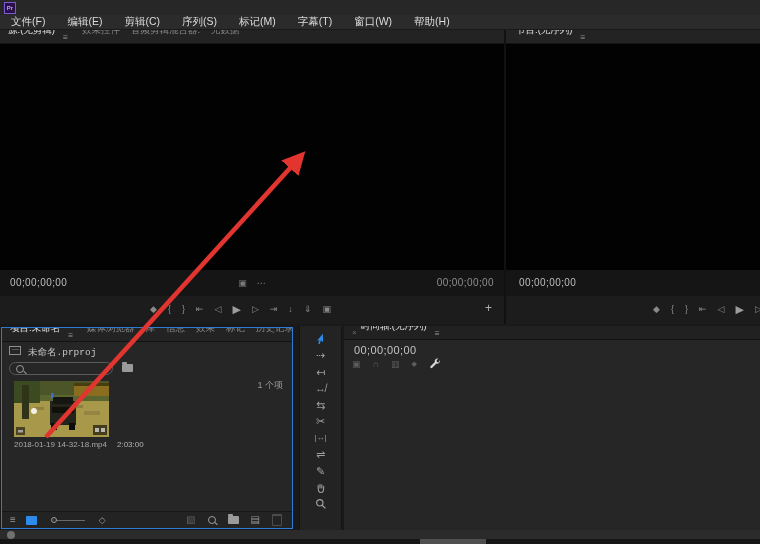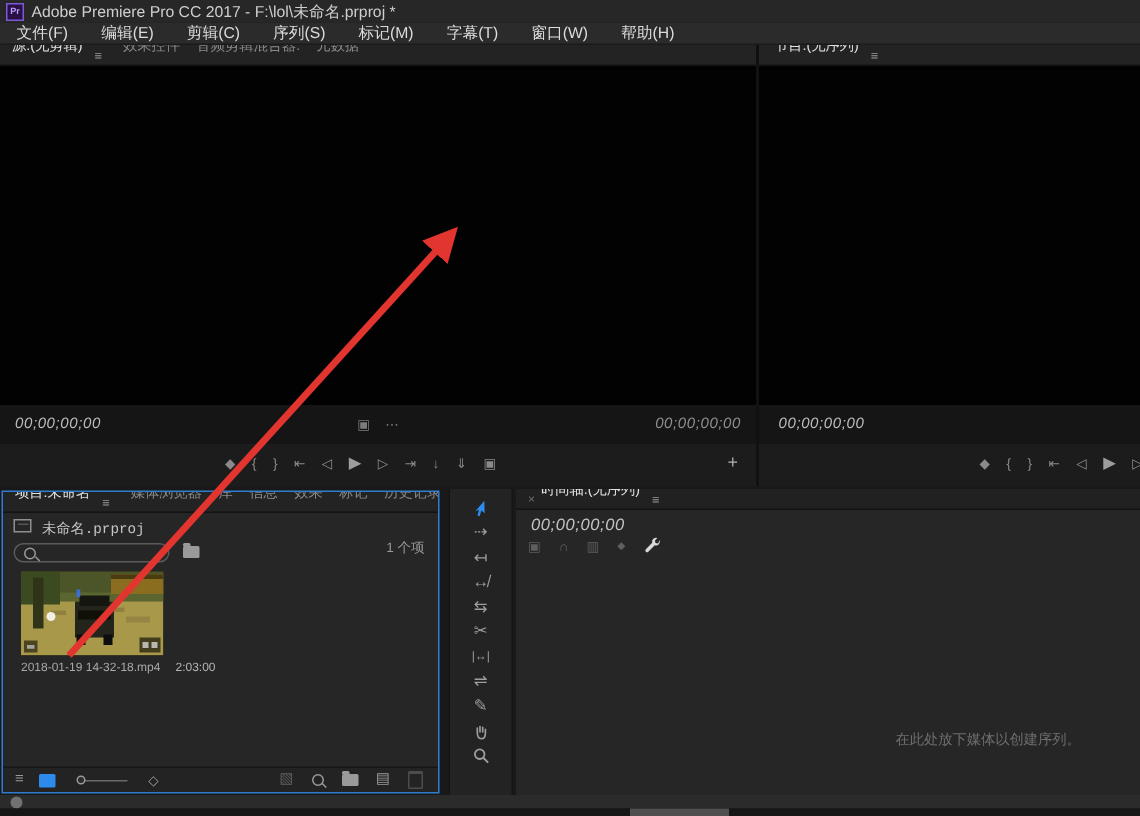--- a/index.html
+++ b/index.html
@@ -19,21 +19,21 @@
   .panel{background:#1a1a1a;box-sizing:border-box;}
   .ptabs{display:flex;align-items:center;height:14px;background:#232323;border-bottom:1px solid #131313;box-sizing:border-box;padding-left:8px;overflow:hidden;}
   .tab{position:relative;color:#8a8a8a;font-size:9.5px;padding:0 11px 12px 0;white-space:nowrap;cursor:default;}
   .tab.active{color:#e2e2e2;padding-right:4px;}
   .tab.active::after{content:"";position:absolute;left:0;right:4px;bottom:-2px;height:1px;background:#c4c4c4;}
   .pmenu{color:#9a9a9a;font-size:8.5px;padding:0 14px 0 4px;}
   .dimx{color:#6f6f6f;font-size:8px;padding:0 4px 0 0;}
   
   .viewer{position:absolute;left:0;right:0;background:#020202;}
   .tcrow{position:absolute;left:0;right:0;height:26px;background:#151515;}
-  .tc{font-size:10px;letter-spacing:.4px;color:#bdbdbd;font-style:italic;}
+  .tc{font-size:10px;letter-spacing:.4px;color:#bdbdbd;}
   .tc.dim{color:#8f8f8f;}
   .transrow{position:absolute;left:0;right:0;height:28px;background:#1c1c1c;overflow:hidden;}
   .tbtn{color:#8a8a8a;font-size:9px;line-height:1;cursor:default;white-space:nowrap;}
   .tbtn.play{font-size:11px;color:#9c9c9c;}
   .center-icons{position:absolute;top:8px;left:0;right:0;display:flex;justify-content:center;gap:10px;color:#7c7c7c;font-size:9px;}
   
   .proj-row{display:flex;font-family:Liberation Mono, monospace;}
   .icon-project{width:12px;height:9px;border:1px solid #8f8f8f;box-sizing:border-box;background:linear-gradient(#555 0 0) 2px 2px/7px 1px no-repeat;}
   .search-box{position:absolute;left:7px;top:3px;width:104px;height:13px;background:#262626;border:1px solid #5a5a5a;border-radius:8px;display:flex;align-items:center;padding-left:6px;box-sizing:border-box;}
   .search-box input{background:transparent;border:none;outline:none;color:#cfcfcf;font-size:9px;width:80px;padding:0 0 0 4px;}
@@ -65,21 +65,20 @@
   .sync-dot{position:absolute;left:7px;top:531px;width:8px;height:8px;border-radius:50%;background:#8a8a8a;opacity:.75;}
   .overlay{left:0;top:0;width:760px;height:544px;pointer-events:none;z-index:60;}
 </style>
 </head>
 <body>
 
 <div>
 
   <div class="abs titlebar">
     <span class="pr-icon">Pr</span>
-    <span class="title-text">Adobe Premiere Pro CC 2017 - F:\lol\未命名.prproj *</span>
   </div>
 
   <div class="abs menubar">
     <span class="menu-item">文件(F)</span>
     <span class="menu-item">编辑(E)</span>
     <span class="menu-item">剪辑(C)</span>
     <span class="menu-item">序列(S)</span>
     <span class="menu-item">标记(M)</span>
     <span class="menu-item">字幕(T)</span>
     <span class="menu-item">窗口(W)</span>
@@ -160,21 +159,21 @@
     <div class="proj-row" style="position:absolute;left:7px;top:18px;gap:7px;">
       <span class="icon-project"></span>
       <span style="color:#c6c6c6;font-size:9.5px;">未命名.prproj</span>
     </div>
     <div style="position:absolute;left:0;top:31px;width:100%;height:19px;">
       <div class="search-box">
         <span class="icon-mag"></span>
         <input value="" style="">
       </div>
       <span class="icon-folder" style="position:absolute;left:120px;top:5px;"></span>
-      <span style="position:absolute;right:9px;top:0;color:#9a9a9a;font-size:9px;">1 个项</span>
+      <span style="position:absolute;right:9px;top:20px;color:#9a9a9a;font-size:9px;">1 个项</span>
     </div>
 
     <div style="position:absolute;left:12px;top:53px;width:97px;">
       <svg width="95" height="56" viewBox="0 0 95 56" style="display:block;background:#000;">
         <rect x="0" y="0" width="95" height="56" fill="#a8984a"></rect>
         <rect x="0" y="0" width="95" height="16" fill="#4c5527"></rect>
         <rect x="0" y="14" width="95" height="6" fill="#5a6530"></rect>
         <rect x="60" y="2" width="35" height="13" fill="#8a6d1e"></rect>
         <rect x="60" y="2" width="35" height="3" fill="#4a3b10"></rect>
         <rect x="0" y="0" width="26" height="22" fill="#3c4a22"></rect>
@@ -254,23 +253,20 @@
       <div class="tl-icons">
         <span>▣</span>
         <span>∩</span>
         <span>▥</span>
         <span style="font-size:7px;">◆</span>
         <svg width="12" height="12" viewBox="0 0 12 12">
           <path d="M10.8 2.0 a2.7 2.7 0 0 1 -3.3 3.5 L3.2 9.8 a1.15 1.15 0 0 1 -1.63 -1.63 L5.8 3.9 a2.7 2.7 0 0 1 3.5 -3.3 L7.6 2.3 l0.4 1.7 1.7 0.4 Z" fill="#d8d8d8"></path>
         </svg>
       </div>
     </div>
-    <div class="tl-body">
-      <span class="hint" style="left:253px;top:115px;">在此处放下媒体以创建序列。</span>
-    </div>
   </div>
 
   <div class="abs statusbar"></div>
   <span class="sync-dot"></span>
   <div class="abs bottomstrip"></div>
   <div class="abs notch"></div>
 
   <svg class="abs overlay" viewBox="0 0 760 544">
     <defs>
       <marker id="arrowhead" markerWidth="5" markerHeight="5" refX="3.6" refY="2.5" orient="auto">

